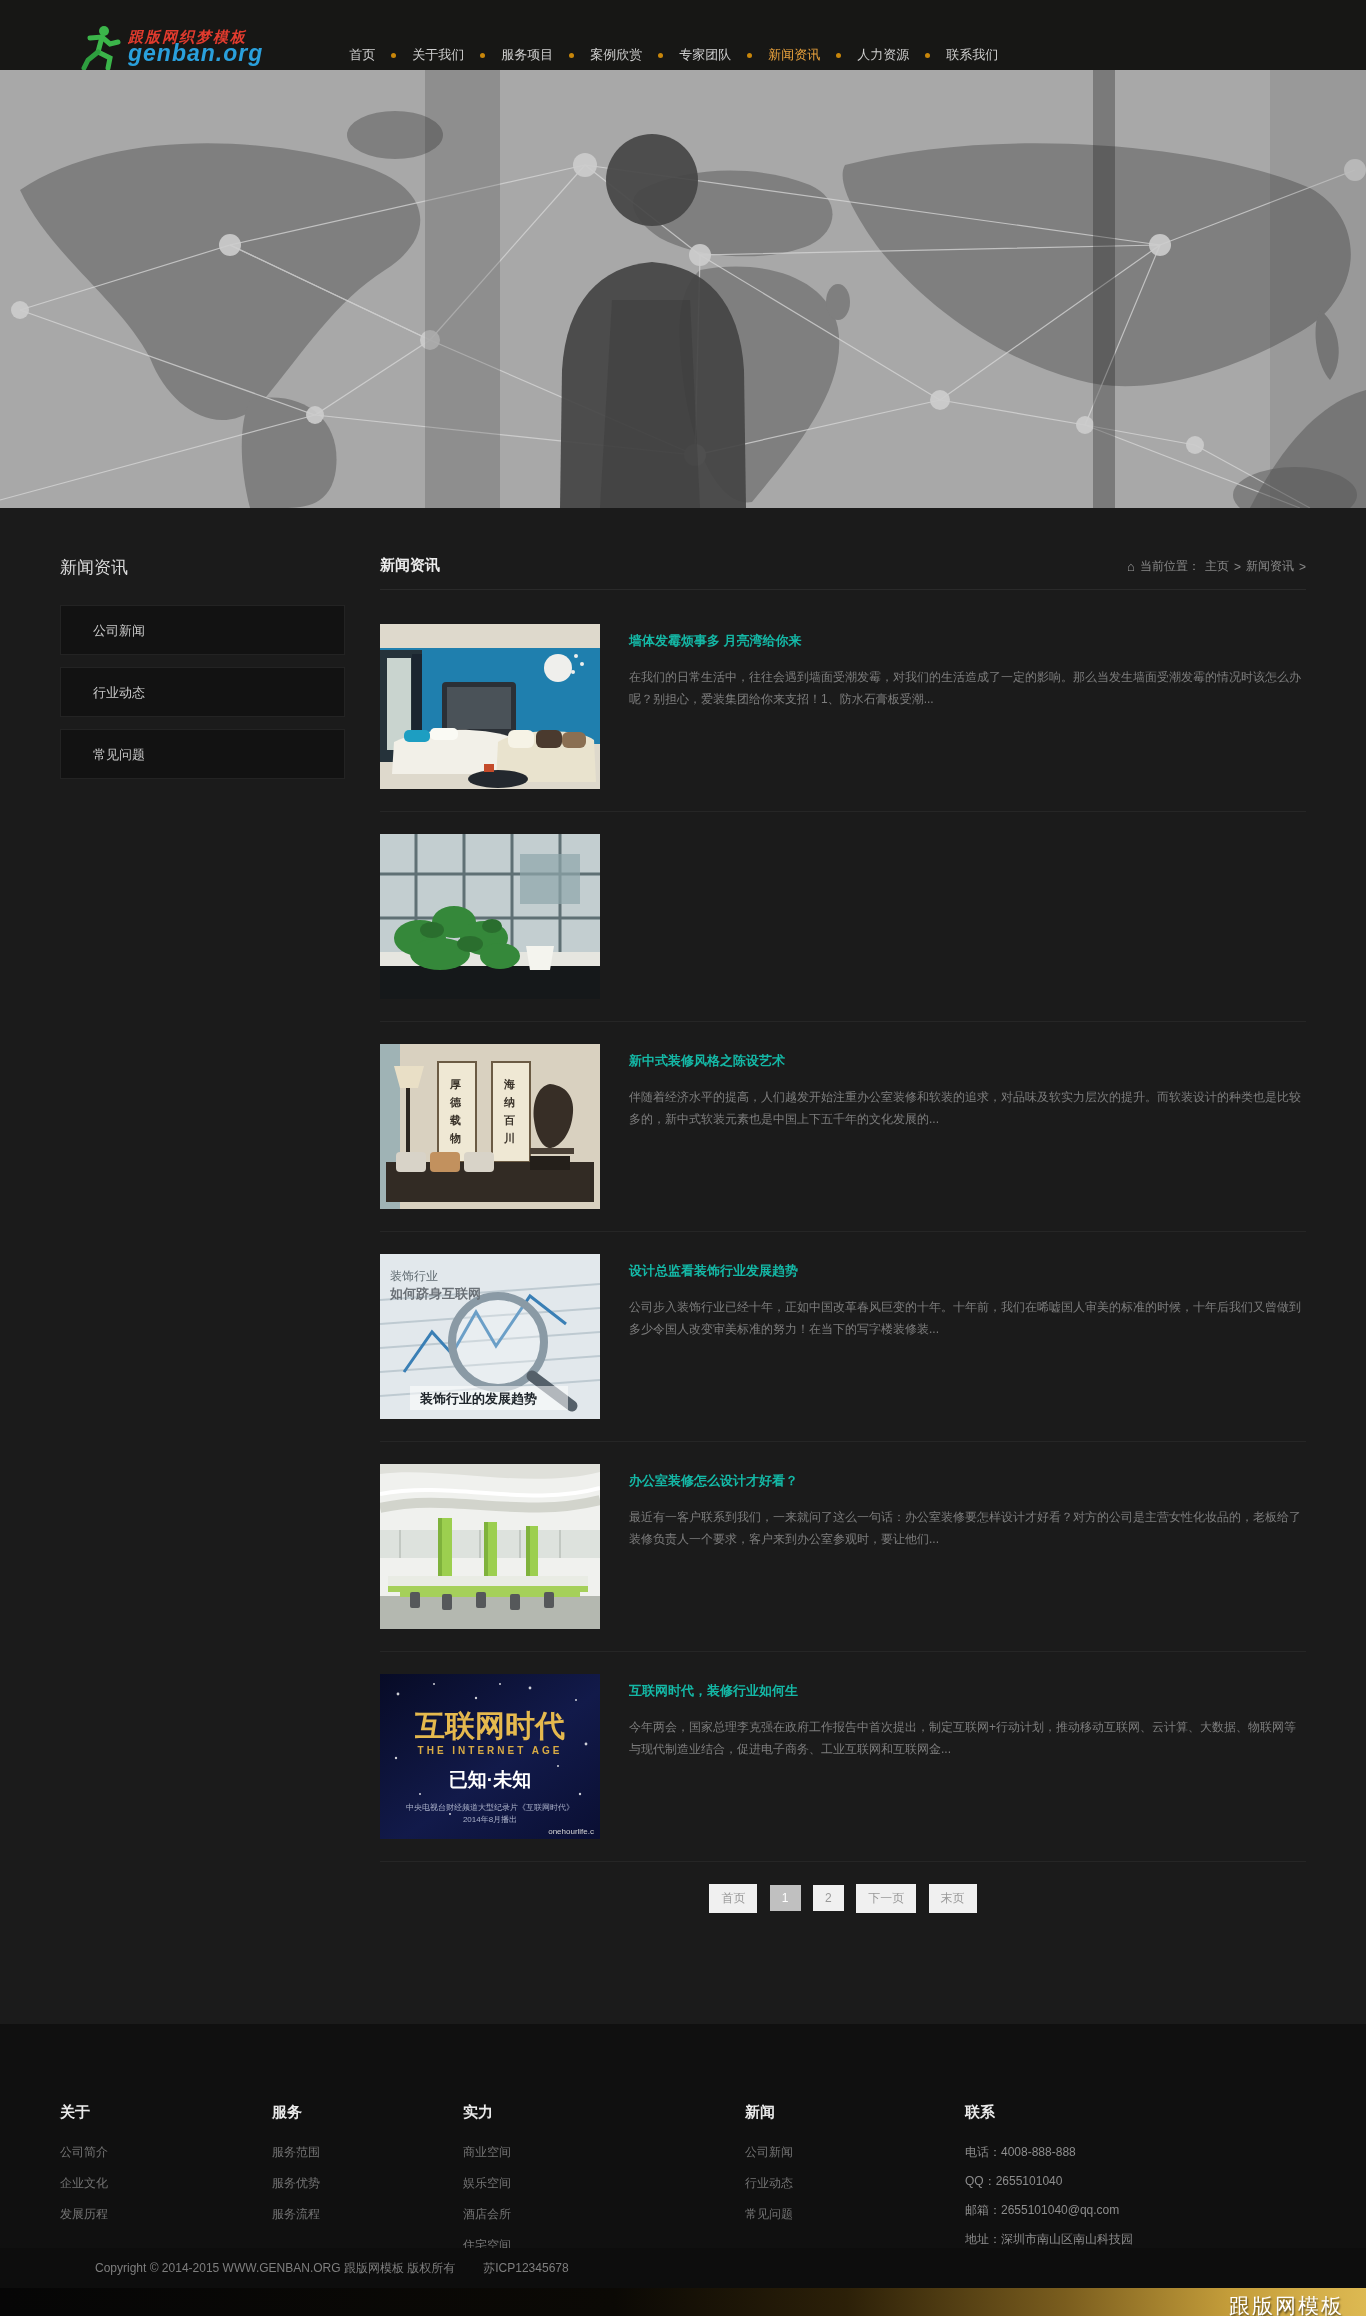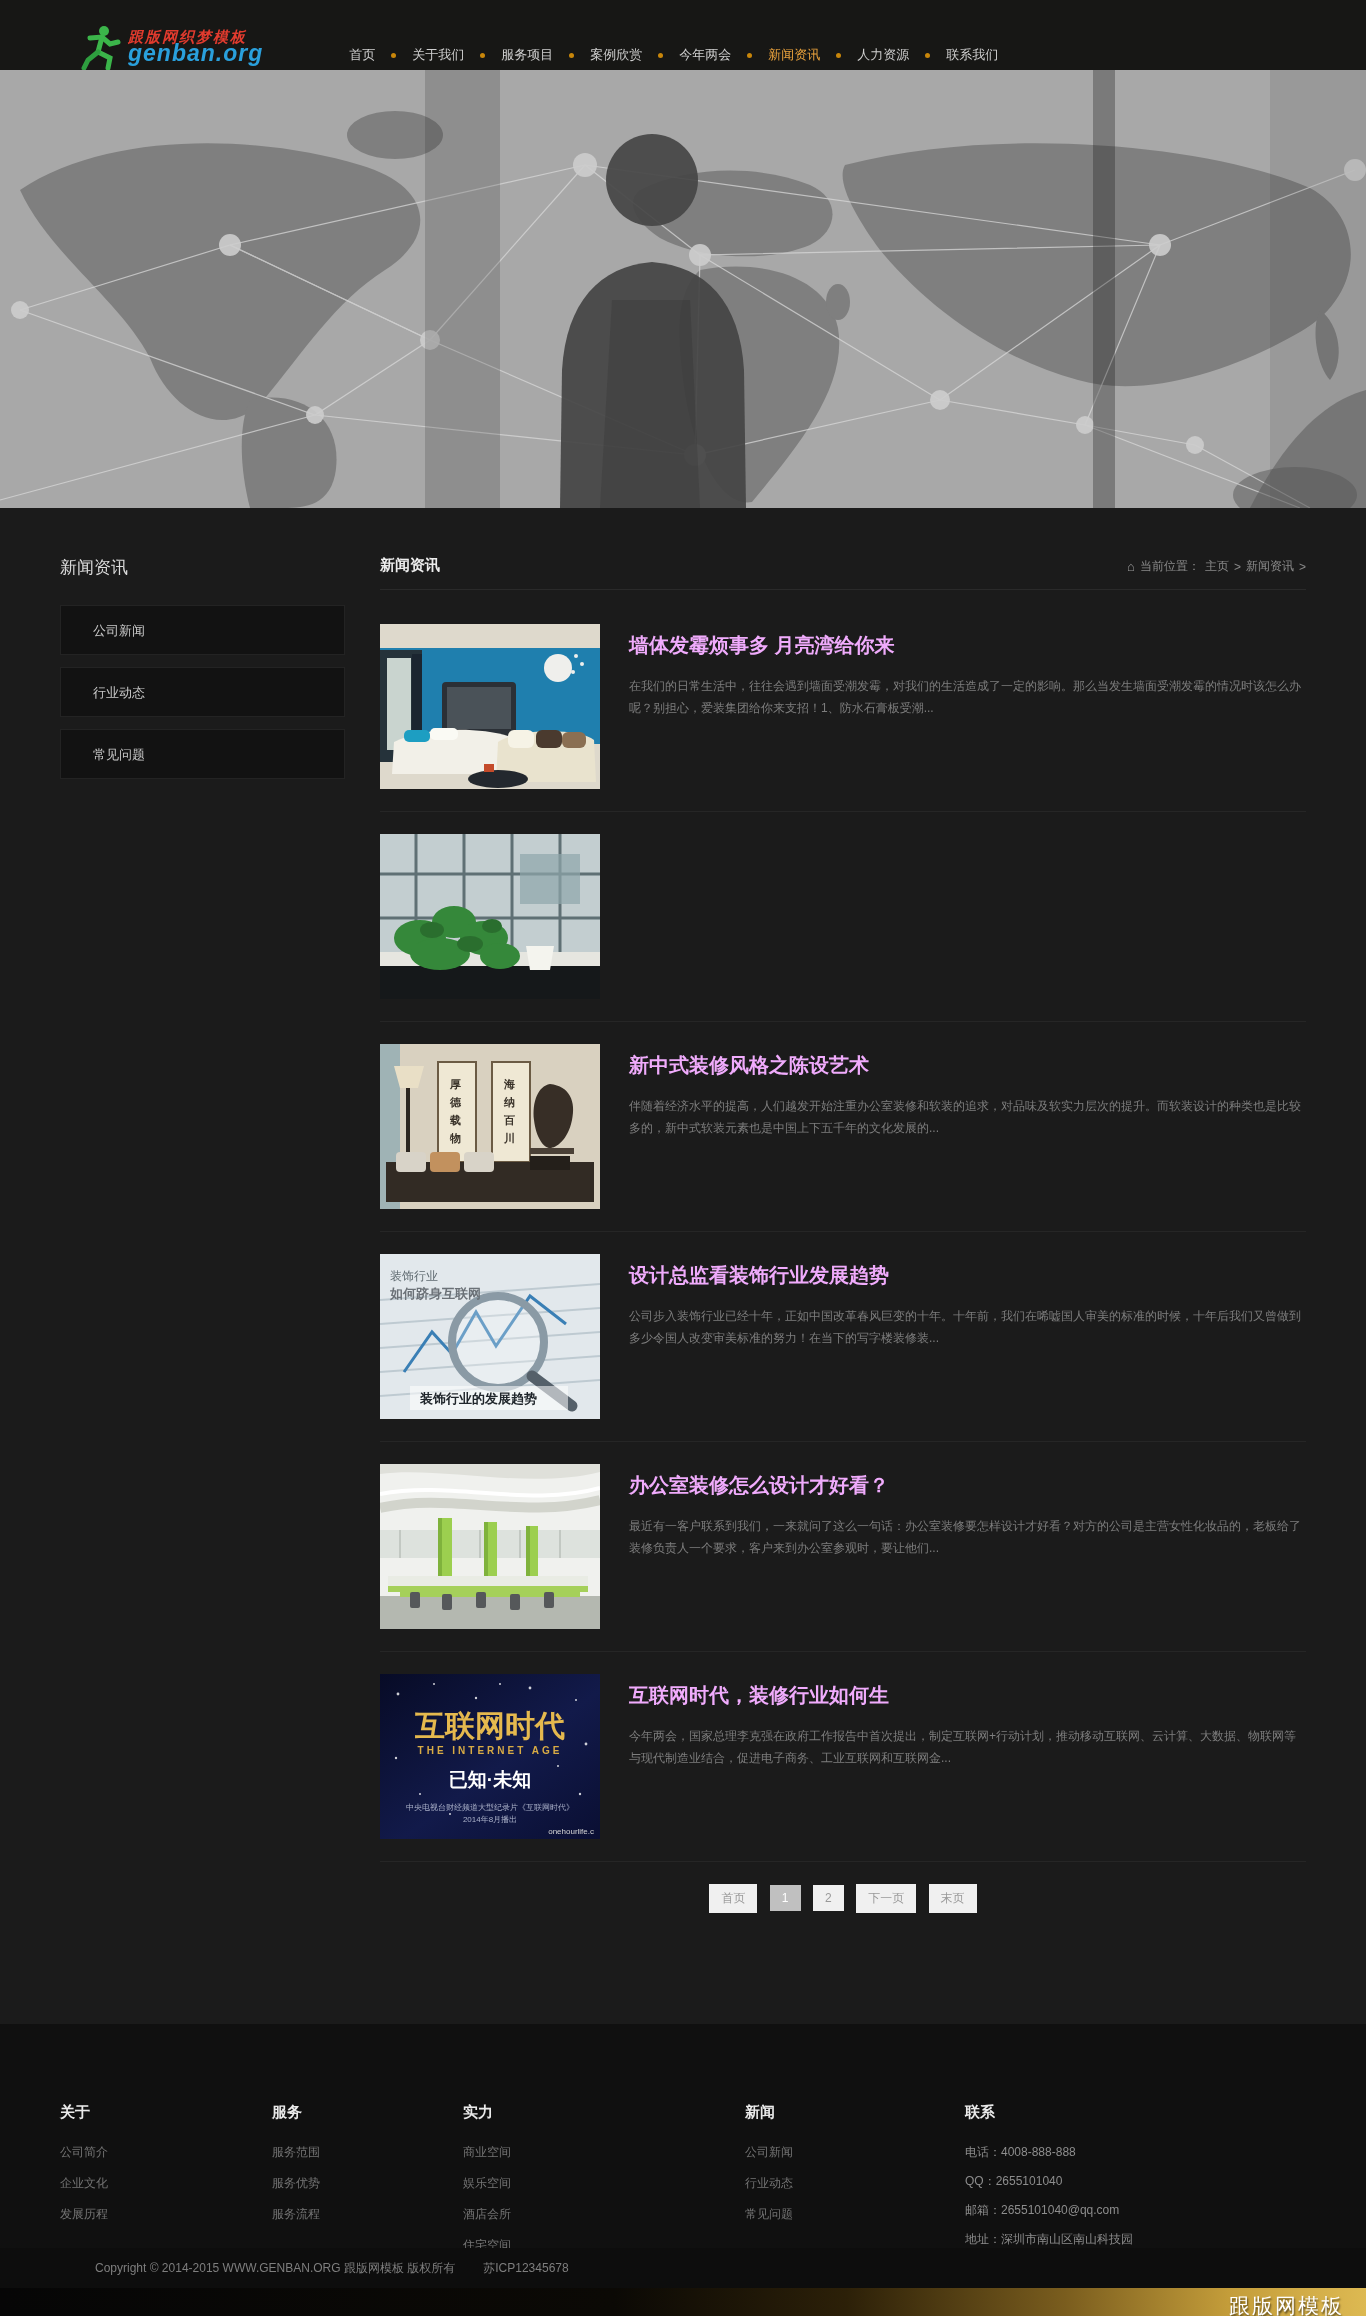--- a/index.html
+++ b/index.html
@@ -31,21 +31,21 @@
   .main-col { flex:1; min-width:0; }
   .main-head { display:flex; justify-content:space-between; align-items:flex-end; border-bottom:1px solid #2a2a2a; padding-bottom:14px; margin-bottom:34px; }
   .main-title { color:#ededed; font-size:15px; font-weight:bold; }
   .breadcrumb { color:#8a8a8a; font-size:12px; display:flex; align-items:center; gap:5px; }
   .breadcrumb a { color:#8a8a8a; text-decoration:none; cursor:pointer; }
   .home-icon { font-size:13px; color:#9a9a9a; }
 
   .news-item { display:flex; gap:29px; border-bottom:1px solid #262626; padding-bottom:22px; margin-bottom:22px; }
   .thumb { width:220px; height:165px; flex:0 0 220px; overflow:hidden; background:#000; cursor:pointer; }
   .news-body { flex:1; padding-top:8px; }
-  .news-title { color:#f0abfc; font-size:20px; font-weight:bold; cursor:pointer; }
+  .news-title { color:#14b8a6; font-size:13px; font-weight:bold; cursor:pointer; }
   .news-desc { color:#7d7d7d; font-size:12px; line-height:22px; margin-top:16px; }
 
   .pagination { text-align:center; margin-top:10px; }
   .page-btn { display:inline-block; background:#f0f0f0; color:#999; font-size:12px; padding:6px 12px; margin:0 4px; cursor:pointer; }
   .page-btn.active { background:#c0c0c0; color:#fff; }
 
   
   .site-footer { height:224px; background:#101010; overflow:hidden; }
   .footer-inner { margin:0 60px; padding-top:42px; display:flex; }
   .f-col { }
@@ -79,21 +79,21 @@
   </div>
   <nav class="main-nav">
     <span class="nav-item">首页</span>
     <span class="nav-dot"></span>
     <span class="nav-item">关于我们</span>
     <span class="nav-dot"></span>
     <span class="nav-item">服务项目</span>
     <span class="nav-dot"></span>
     <span class="nav-item">案例欣赏</span>
     <span class="nav-dot"></span>
-    <span class="nav-item">今年两会</span>
+    <span class="nav-item">专家团队</span>
     <span class="nav-dot"></span>
     <span class="nav-item active">新闻资讯</span>
     <span class="nav-dot"></span>
     <span class="nav-item">人力资源</span>
     <span class="nav-dot"></span>
     <span class="nav-item">联系我们</span>
   </nav>
 </header>
 
 <div class="banner">

